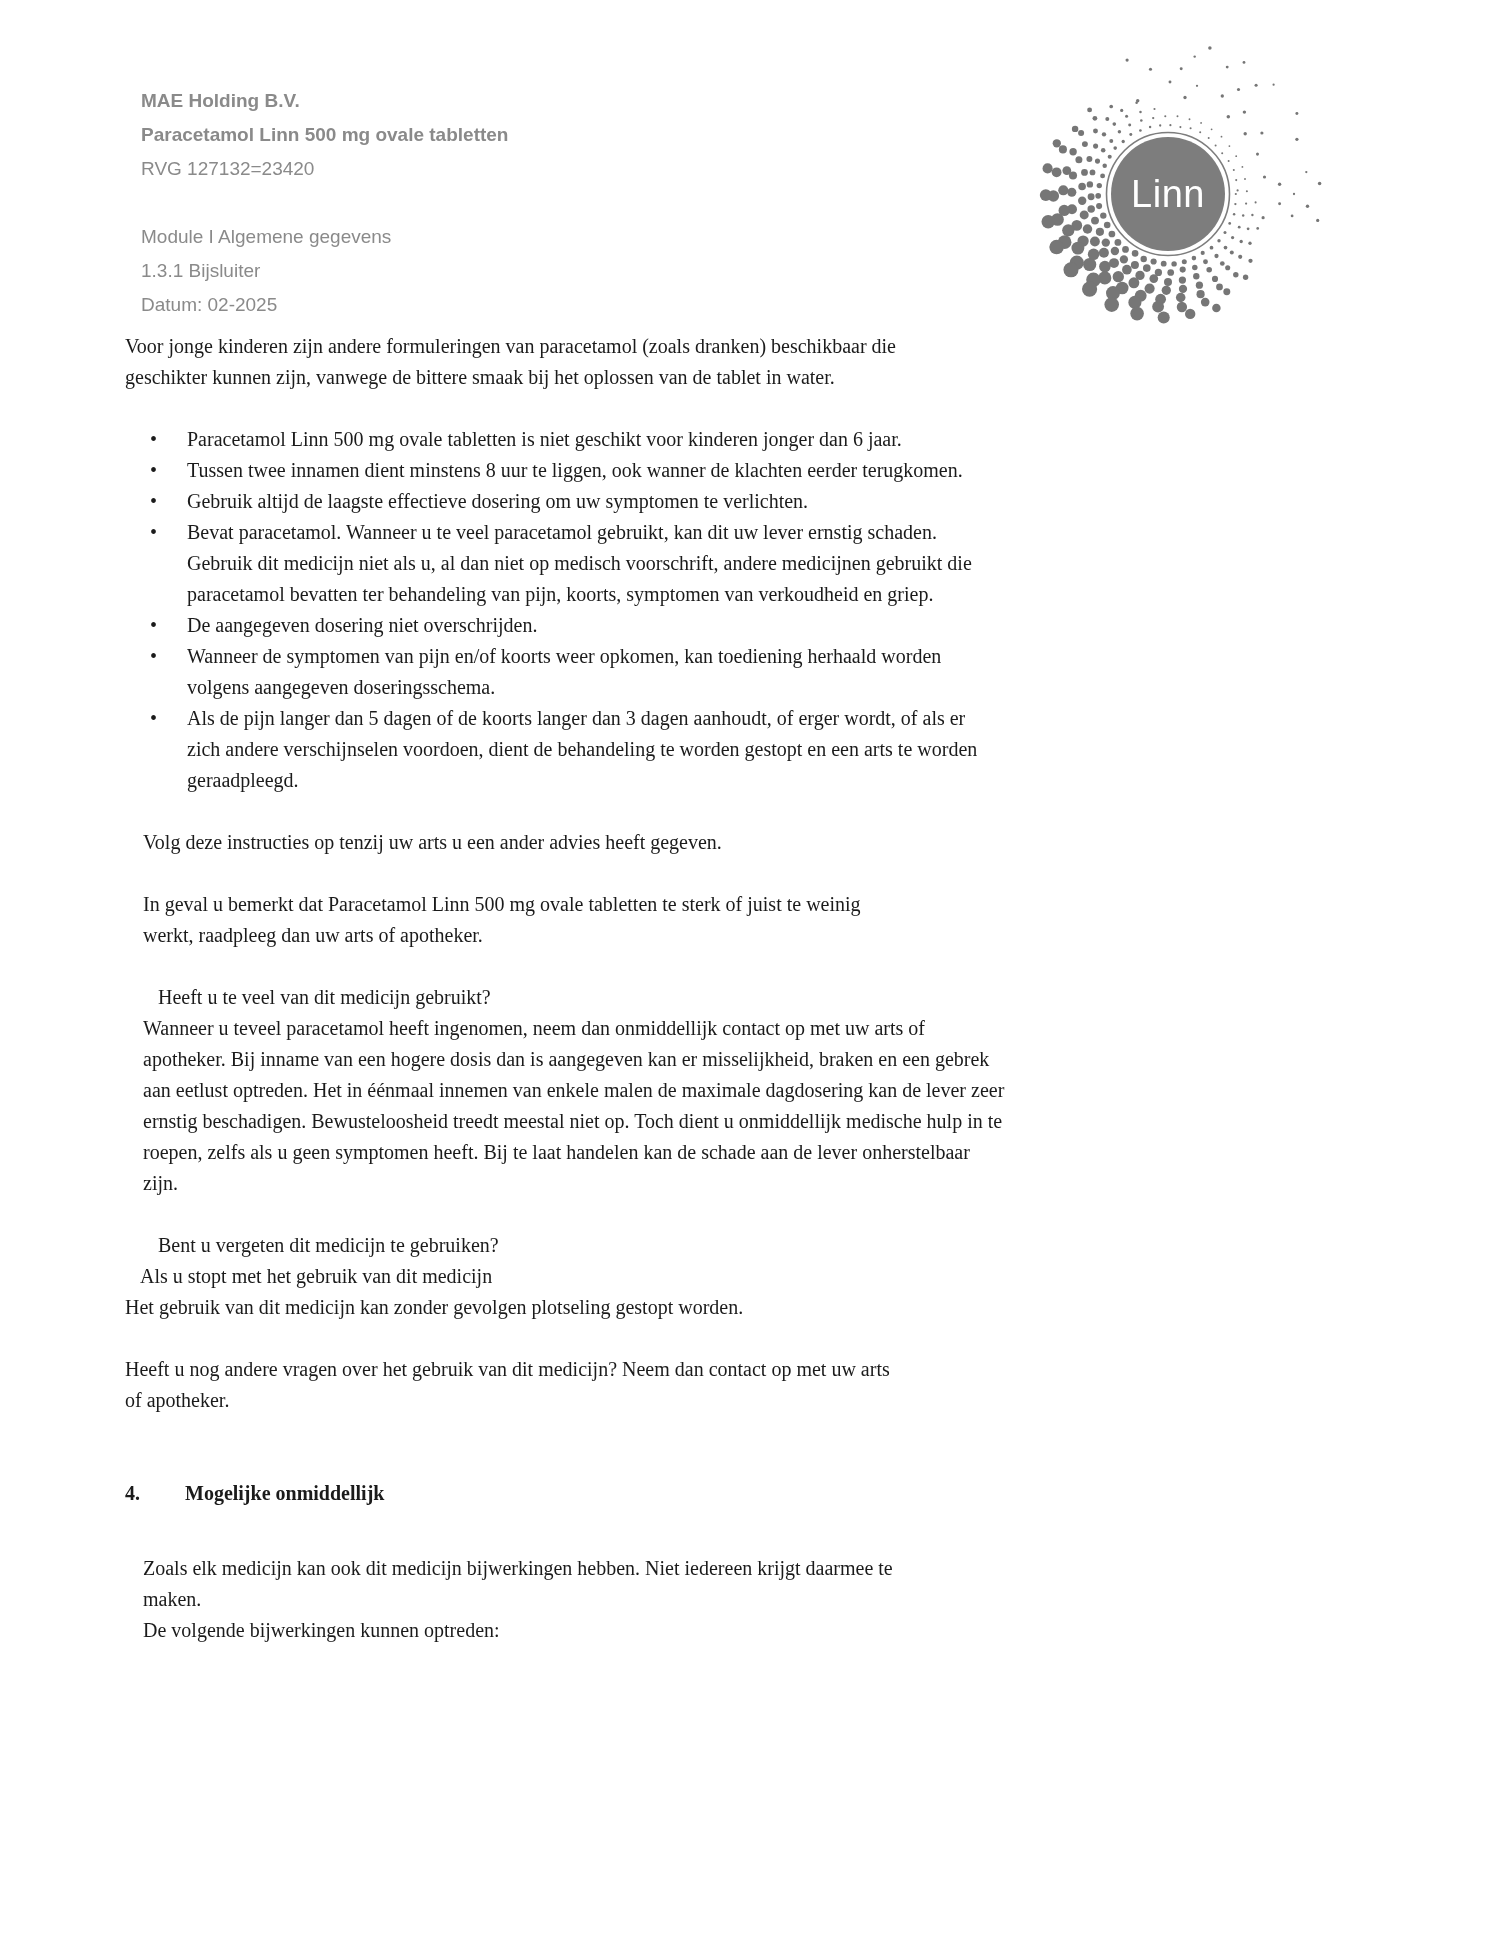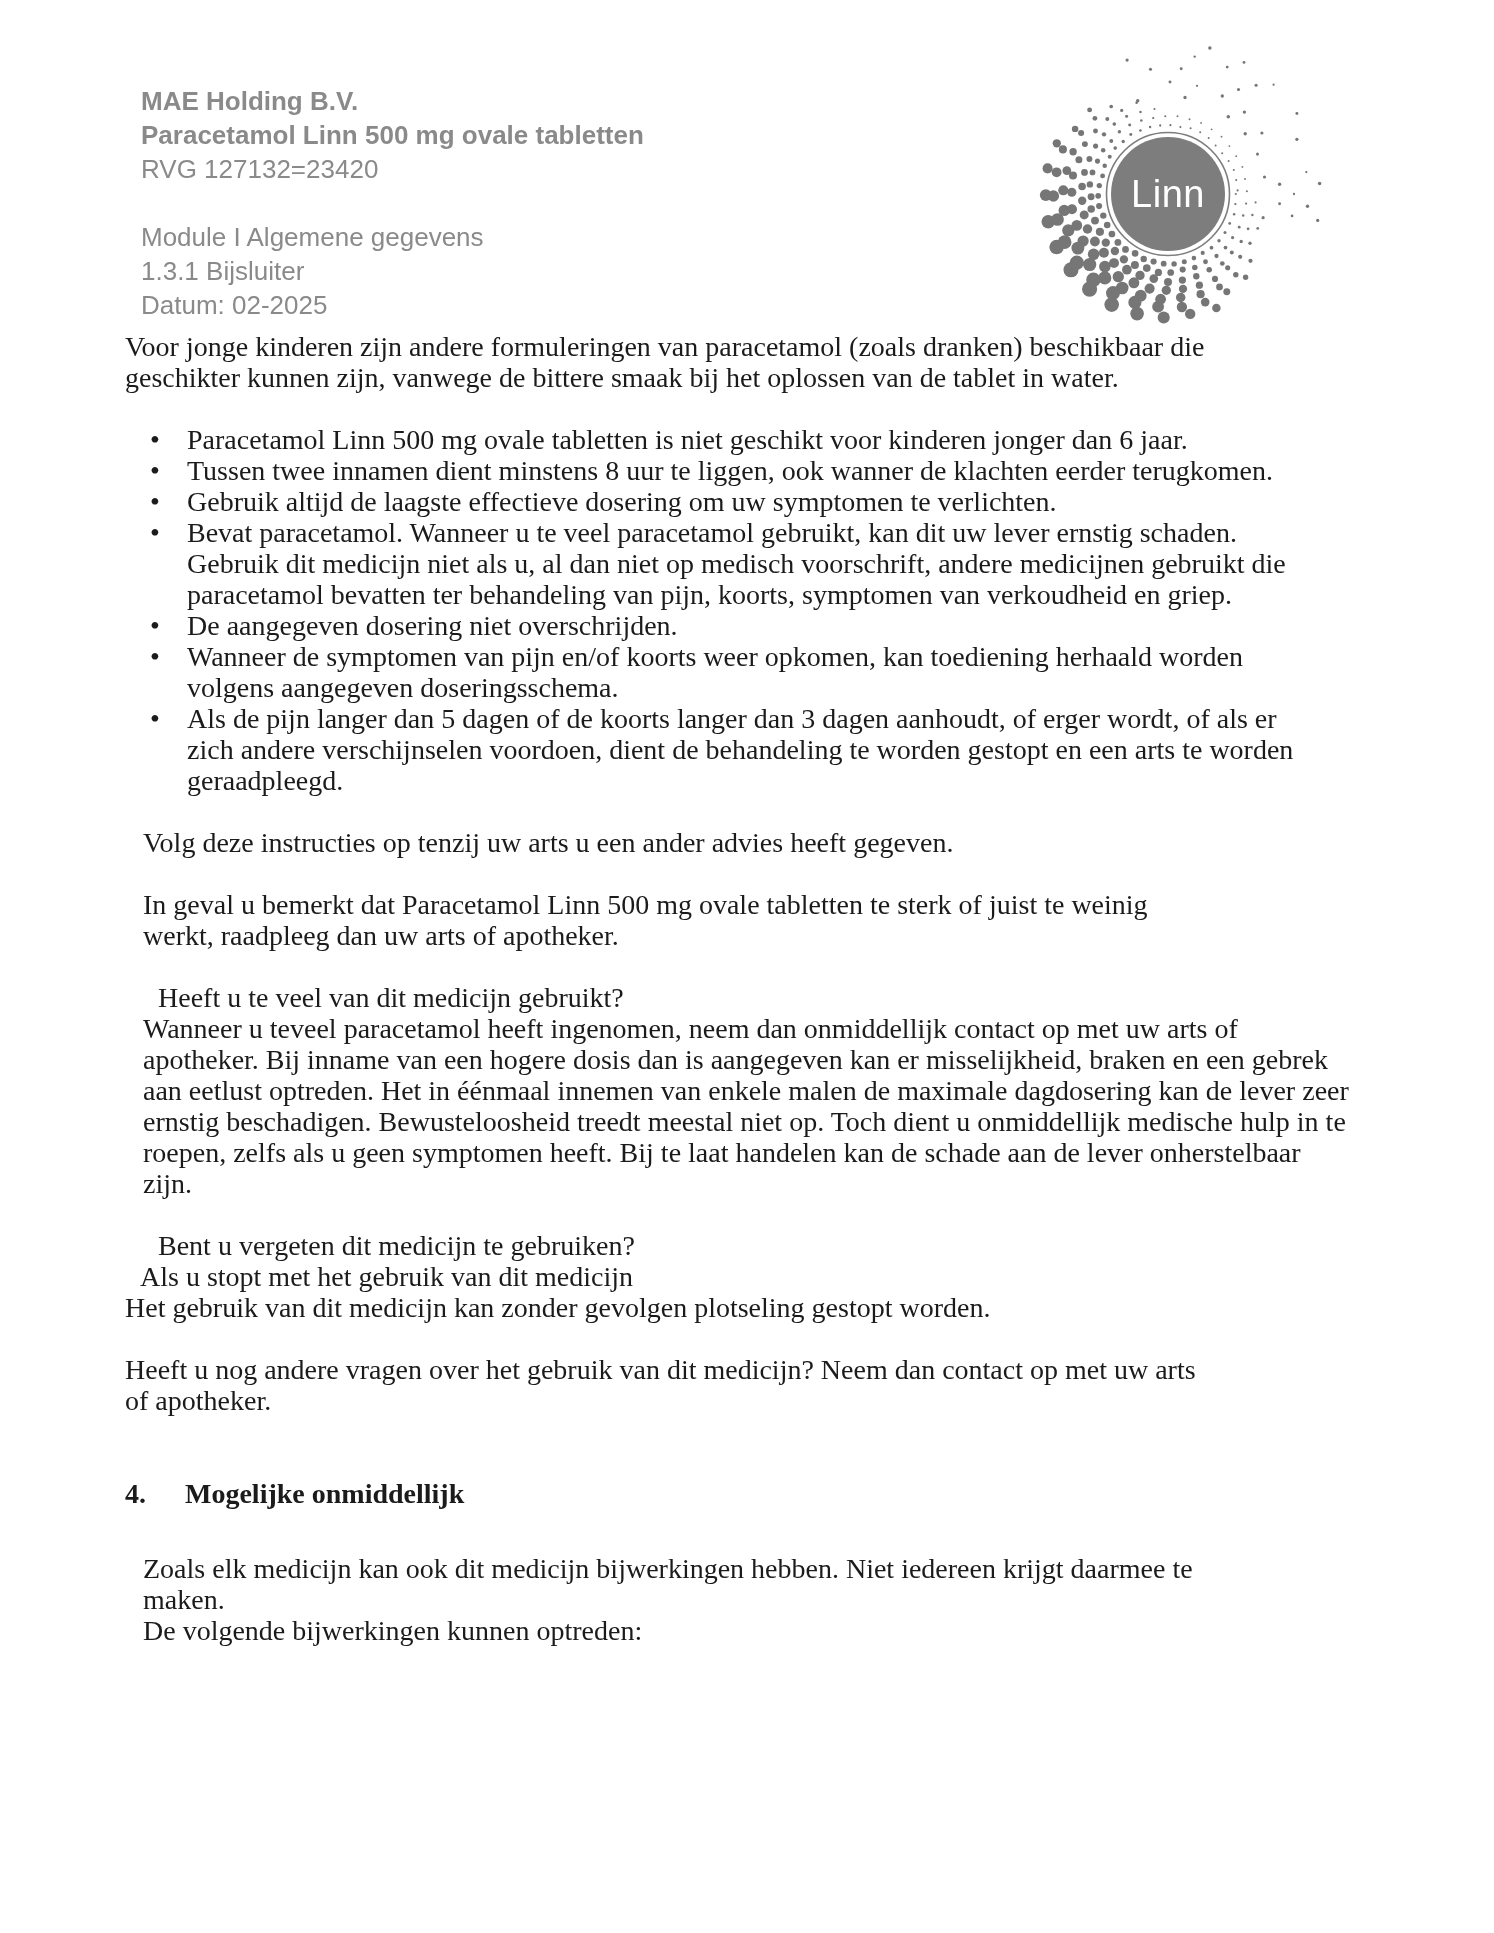--- a/index.html
+++ b/index.html
@@ -11,21 +11,21 @@
     overflow:hidden;
     font-family:"Liberation Serif","DejaVu Serif",serif;
     color:#1b1b1b;
   }
   
   .doc-header{
     position:absolute;
     left:141px;
     top:84px;
     font-family:"Liberation Sans","DejaVu Sans",sans-serif;
-    font-size:26px;
+    font-size:19px;
     line-height:34px;
     color:#8a8a8a;
   }
   .doc-header .hl{white-space:pre-line;}
   .doc-header .bold{font-weight:bold;}
   .hdr-gap{height:34px;}
   
   .logo{position:absolute;left:1008px;top:34px;width:320px;height:320px;}
   .logo svg{position:absolute;inset:0;}
   .logo-text{
@@ -35,21 +35,21 @@
     font-weight:normal;font-size:38px;color:#ffffff;
     letter-spacing:0.5px;
     pointer-events:none;
   }
   
   .content{
     position:absolute;
     left:125px;
     top:331px;
     width:1280px;
-    font-size:28px;
+    font-size:20px;
     line-height:31px;
   }
   .p{white-space:pre-line;margin:0 0 31px 0;}
   .p.ind{padding-left:18px;}
   .hb{font-weight:normal;margin-left:15px;}
   .nogap{margin-bottom:0;}
   ul.bullets{list-style:none;margin:0 0 31px 0;padding:0;}
   ul.bullets li{display:flex;margin:0;}
   ul.bullets .marker{width:37px;flex:0 0 37px;padding-left:25px;box-sizing:content-box;}
   ul.bullets .li-text{white-space:pre-line;flex:1;}

